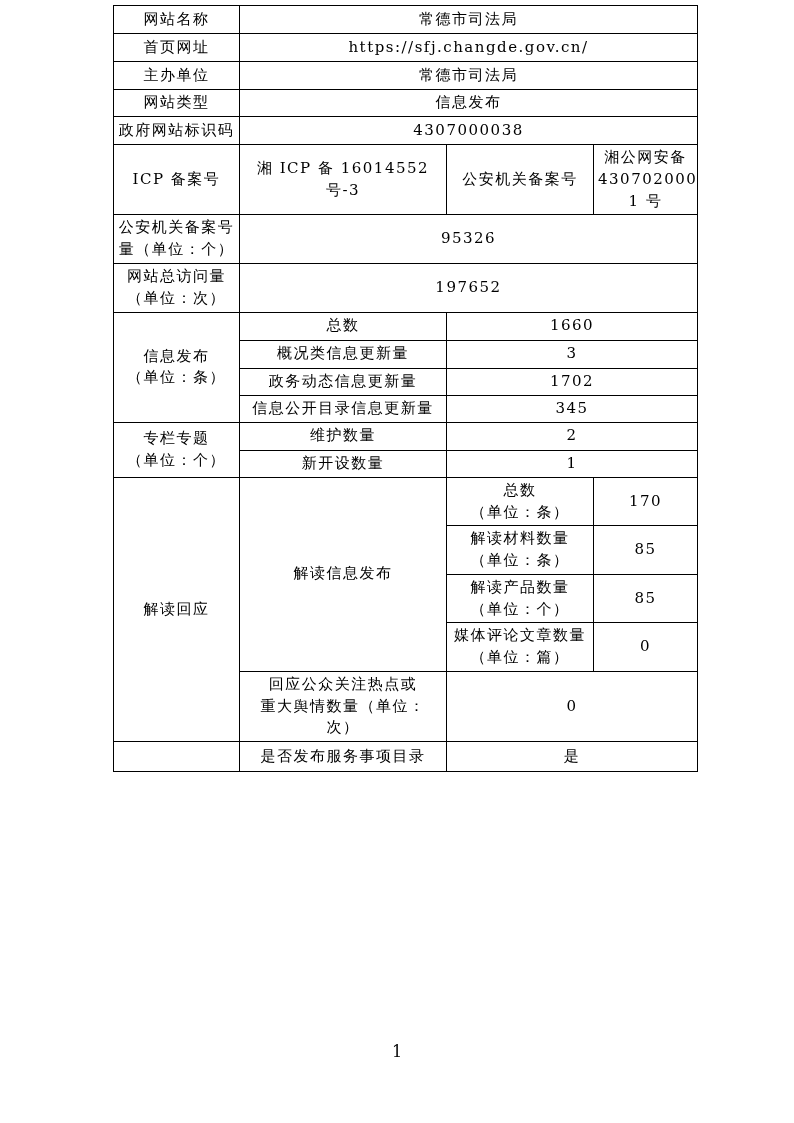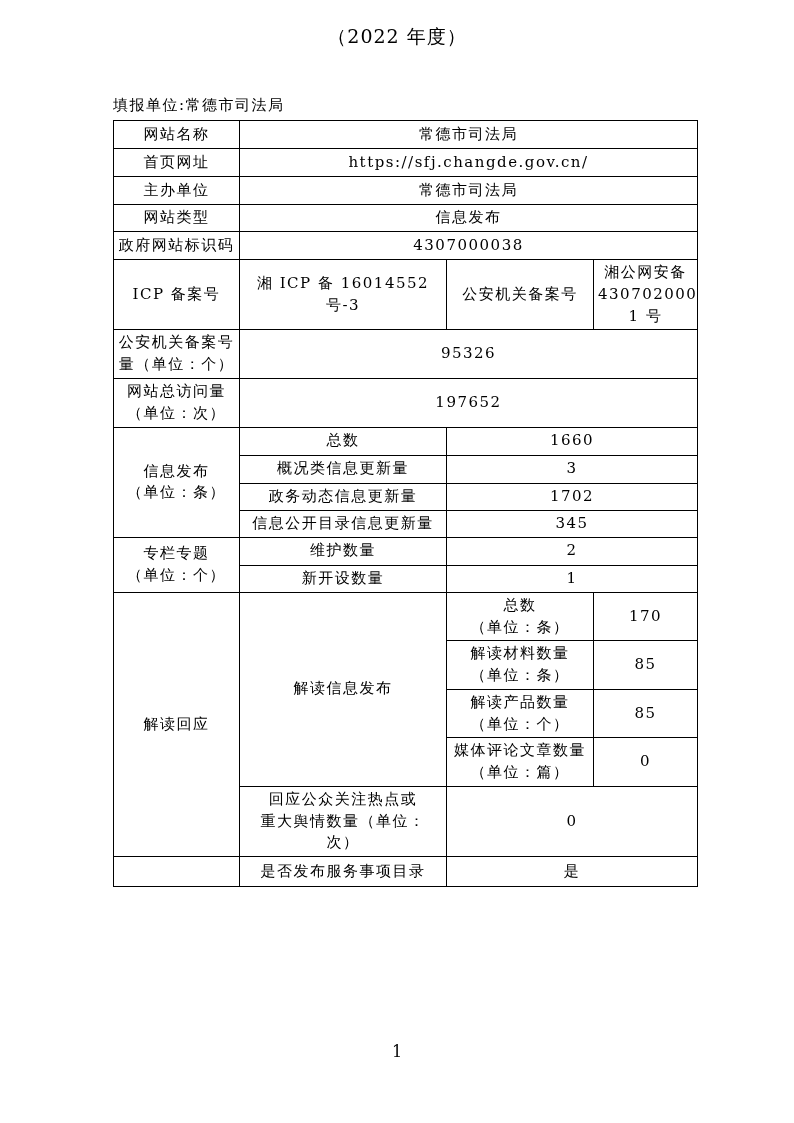--- a/index.html
+++ b/index.html
@@ -58,22 +58,20 @@
     width: 100%;
     text-align: center;
     font-size: 16px;
   }
 </style>
 </head>
 <body>
 
 <div class="page">
 
-  <div class="subtitle">（2022 年度）</div>
-  <div class="reporting-unit">填报单位:常德市司法局</div>
 
   <table class="report">
     <colgroup>
       <col style="width:126px">
         <col style="width:207px">
         <col style="width:147px">
         <col style="width:104px">
     </colgroup>
     <tbody>
       <tr style="height:28px">

